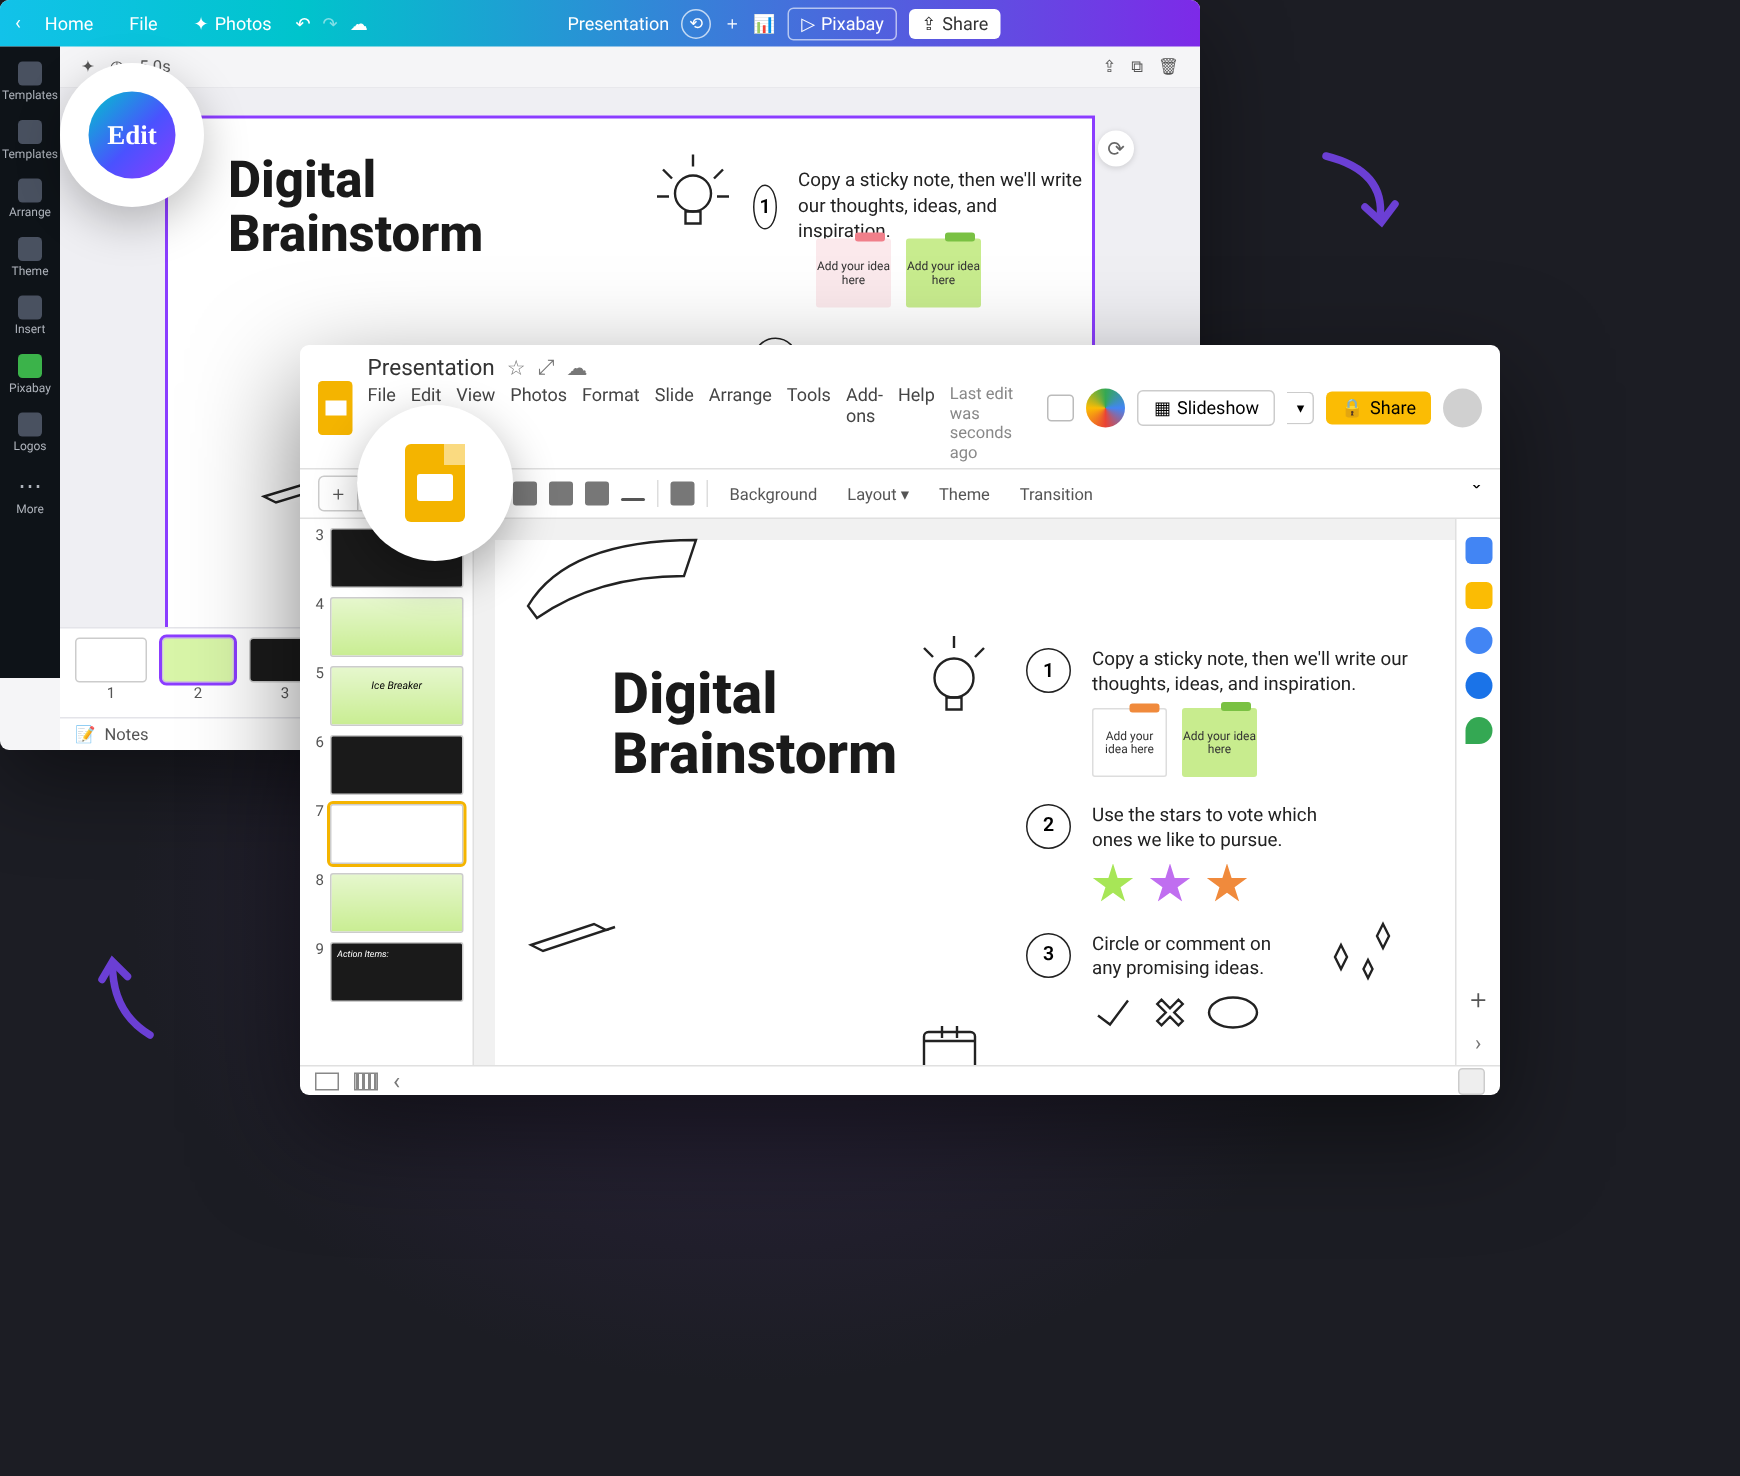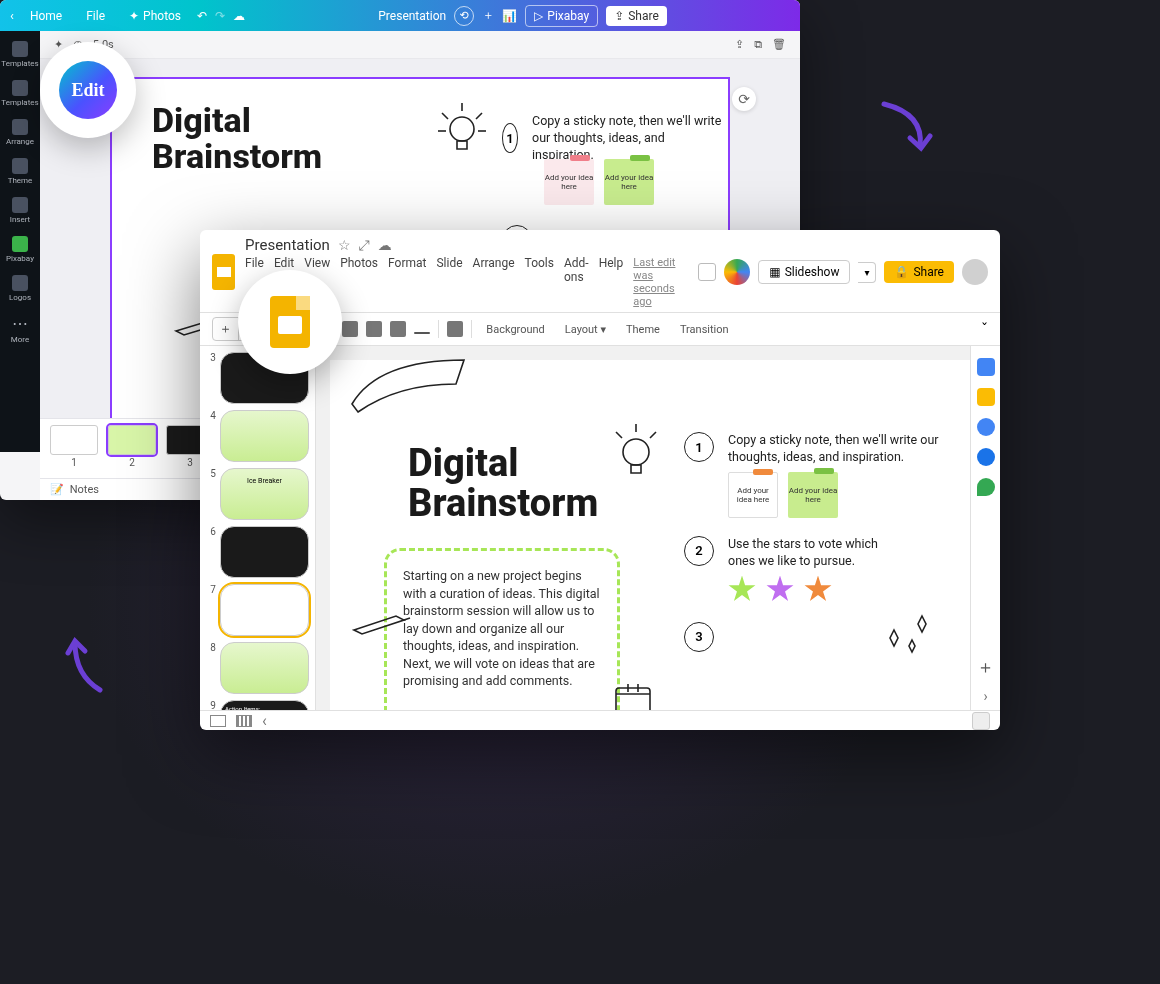--- a/index.html
+++ b/index.html
@@ -113,38 +113,38 @@
 .gs-title-row{display:flex;align-items:center;gap:8px;}
 .gs-title{font-size:15px;color:#333;}
 .gs-mini{color:#777;font-size:14px;}
 .gs-menus{display:flex;gap:10px;font-size:12px;color:#444;margin-top:2px;}
 .gs-right{margin-left:auto;display:flex;align-items:center;gap:8px;}
 .gs-share{background:#fbbc04;border-radius:4px;padding:4px 10px;font-size:12px;display:flex;align-items:center;gap:4px;}
 .gs-slideshow{border:1px solid #ccc;border-radius:4px;padding:4px 10px;font-size:12px;display:flex;align-items:center;gap:4px;}
 .gs-plain-icn{width:18px;height:18px;border:1px solid #bbb;border-radius:3px;display:inline-block;}
 .gs-avatar{width:26px;height:26px;border-radius:50%;background:#d0d0d0;}
 .gs-meet{width:26px;height:26px;border-radius:50%;background:conic-gradient(#34a853,#4285f4,#ea4335,#fbbc04,#34a853);}
-.gs-last{font-size:11px;color:#888;text-decoration:underline;}
+.gs-last{font-size:11px;color:#888;}
 
 .gs-toolbar{
   display:flex;align-items:center;gap:8px;padding:4px 12px;border-bottom:1px solid #e0e0e0;border-top:1px solid #e0e0e0;margin-top:4px;
 }
 .gs-tool{width:16px;height:16px;background:#777;border-radius:2px;display:inline-block;}
 .gs-tool.line{height:2px;width:16px;background:#555;margin-top:7px;}
 .gs-tb-txt{font-size:11px;color:#555;padding:2px 6px;border-radius:3px;}
 .gs-sep{width:1px;height:18px;background:#ddd;}
 .gs-plus-split{display:flex;align-items:center;border:1px solid #ccc;border-radius:4px;overflow:hidden;}
 .gs-plus-split span{padding:2px 6px;font-size:13px;color:#555;}
 .gs-plus-split span:first-child{border-right:1px solid #ccc;}
 
 .gs-body{flex:1;display:flex;overflow:hidden;}
 .gs-thumbs{width:116px;border-right:1px solid #e0e0e0;overflow:auto;padding:6px;display:flex;flex-direction:column;gap:6px;}
 .gt{display:flex;gap:4px;align-items:flex-start;}
 .gt .num{font-size:10px;color:#555;width:10px;text-align:right;}
-.gt .tbox{width:90px;height:52px;border:1px solid #ccc;border-radius:14px;background:#fff;}
+.gt .tbox{width:90px;height:40px;border:1px solid #ccc;border-radius:2px;background:#fff;font-style:italic;}
 .gt .tbox.sel{outline:2px solid #f4b400;}
 .gt .tbox.dark{background:#1a1a1a;}
 .gt .tbox.mint{background:linear-gradient(#e6f7cd,#c9ed93);}
 
 .gs-canvas-area{flex:1;background:#f1f1f1;position:relative;padding:14px;overflow:hidden;}
 .gs-slide{width:640px;height:400px;background:#fff;position:relative;margin:0 auto;}
 .gs-rightrail{width:30px;border-left:1px solid #e0e0e0;display:flex;flex-direction:column;align-items:center;gap:12px;padding-top:12px;}
 .rr{width:18px;height:18px;border-radius:4px;}
 .rr.cal{background:#4285f4;} .rr.keep{background:#fbbc04;} .rr.tasks{background:#4285f4;border-radius:50%;}
 .rr.contacts{background:#1a73e8;border-radius:50%;} .rr.maps{background:#34a853;border-radius:50% 50% 50% 0;}
@@ -471,24 +471,38 @@
               <div class="step-txt">ones we like  to pursue.</div>
               <div class="shapes">
                 <span class="star st-g"></span>
                 <span class="star st-p"></span>
                 <span class="star st-o"></span>
               </div>
             </div>
           </div>
           <div style="display:flex;gap:14px;align-items:flex-start;">
             <span class="step-num">3</span>
-          </div>
-        </div>
-
-        <div class="scallop">Starting on a new project begins with a curation of ideas. This digital brainstorm session will allow us to lay down and organize all our thoughts, ideas, and inspiration. Next, we will vote on ideas that are promising and add comments.</div>
+            <div>
+              <div class="step-txt">Circle or comment on</div>
+              <div class="step-txt">any promising ideas.</div>
+              <div class="shapes">
+                <svg class="doodle" width="28" height="28" viewBox="0 0 28 28">
+                    <path d="M4 16 L12 22 L24 6"></path>
+                  </svg>
+                <svg class="doodle" width="28" height="28" viewBox="0 0 28 28">
+                    <path d="M12 4 L16 4 L16 12 L24 12 L24 16 L16 16 L16 24 L12 24 L12 16 L4 16 L4 12 L12 12 Z" transform="rotate(45 14 14)"></path>
+                  </svg>
+                <svg class="doodle" width="36" height="24" viewBox="0 0 36 24">
+                    <ellipse cx="18" cy="12" rx="16" ry="10"></ellipse>
+                  </svg>
+              </div>
+            </div>
+          </div>
+        </div>
+
         <svg class="pen doodle" viewBox="0 0 60 26">
             <path d="M2 20 L44 6 L52 10 L10 24 Z"></path>
             <path d="M52 10 L58 8"></path>
           </svg>
         <svg class="book doodle" viewBox="0 0 46 50">
             <rect x="6" y="8" width="34" height="38" rx="3"></rect>
             <path d="M6 14 L40 14"></path>
             <path d="M18 4 L18 12"></path>
             <path d="M28 4 L28 12"></path>
           </svg>

